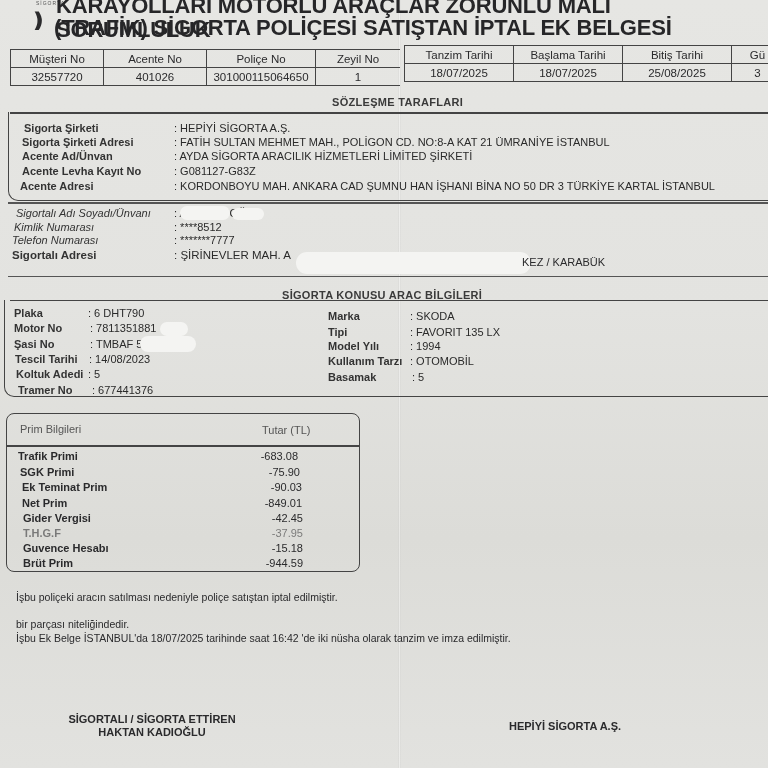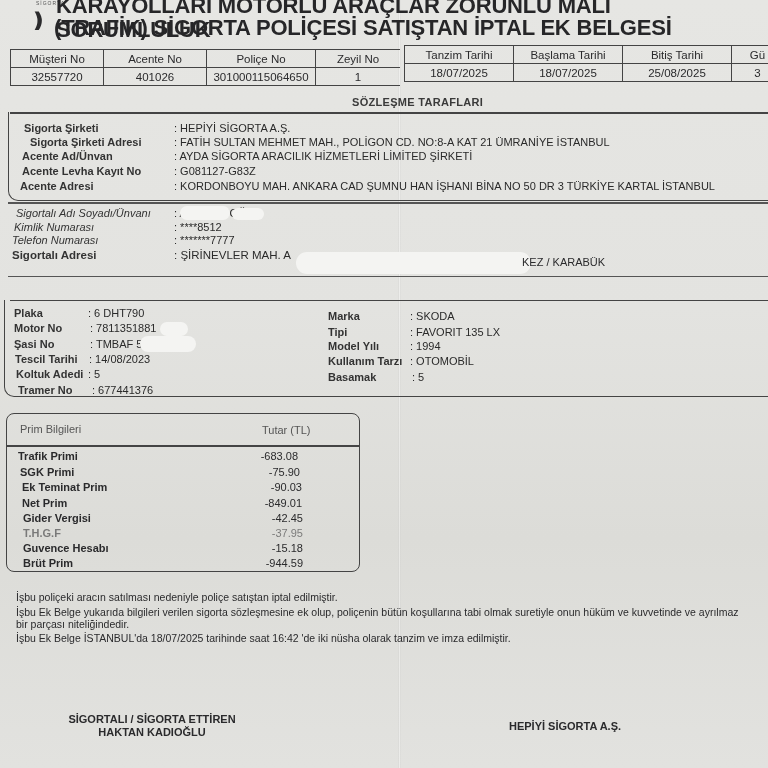--- a/index.html
+++ b/index.html
@@ -62,30 +62,30 @@
     </tr>
     <tr>
       <td>18/07/2025</td>
       <td>18/07/2025</td>
       <td>25/08/2025</td>
       <td>3</td>
     </tr>
   </tbody>
     </table>
 
-  <div class="sect" style="left:332px;top:96px;margin-left:20px;">SÖZLEŞME TARAFLARI</div>
+  <div class="sect" style="left:332px;top:96px;">SÖZLEŞME TARAFLARI</div>
   <div class="hr" style="left:10px;top:112px;width:758px;"></div>
   <div class="box" style="left:8px;top:112px;width:790px;height:88px;border-top:none;border-right:none;border-radius:0 0 0 10px;"></div>
 
   <div class="row" style="left:24px;top:122px;">
     <span class="lbl" style="left:0">Sigorta Şirketi</span>
     <span class="val" style="left:150px">: HEPİYİ SİGORTA A.Ş.</span>
   </div>
   <div class="row" style="left:22px;top:136px;">
-    <span class="lbl" style="left:8px">Sigorta Şirketi Adresi</span>
+    <span class="lbl" style="left:0">Sigorta Şirketi Adresi</span>
     <span class="val" style="left:152px">: FATİH SULTAN MEHMET MAH., POLİGON CD. NO:8-A KAT 21 ÜMRANİYE İSTANBUL</span>
   </div>
   <div class="row" style="left:22px;top:150px;">
     <span class="lbl" style="left:0">Acente Ad/Ünvan</span>
     <span class="val" style="left:152px">: AYDA SİGORTA ARACILIK HİZMETLERİ LİMİTED ŞİRKETİ</span>
   </div>
   <div class="row" style="left:22px;top:165px;">
     <span class="lbl" style="left:0">Acente Levha Kayıt No</span>
     <span class="val" style="left:152px">: G081127-G83Z</span>
   </div>
@@ -110,20 +110,21 @@
   <div class="row" style="left:12px;top:249px;font-size:11.5px;">
     <span class="lbl" style="left:0">Sigortalı Adresi</span>
     <span class="val" style="left:162px">: ŞİRİNEVLER MAH. A</span>
   </div>
   <div class="redact" style="left:180px;top:206px;width:50px;height:14px;"></div>
   <div class="redact" style="left:232px;top:208px;width:32px;height:12px;"></div>
   <div class="redact" style="left:296px;top:252px;width:235px;height:22px;border-radius:11px;"></div>
   <div class="row" style="left:522px;top:256px;">KEZ / KARABÜK</div>
   <div class="hr" style="left:8px;top:276px;width:760px;height:1px;background:#555;"></div>
 
+  <div class="sect" style="left:282px;top:289px;">SİGORTA KONUSU ARAC BİLGİLERİ</div>
   <div class="hr" style="left:10px;top:300px;width:758px;height:1px;"></div>
   <div class="box" style="left:4px;top:300px;width:800px;height:96px;border-right:none;border-top:none;border-radius:0 0 0 10px;"></div>
 
   <div class="row" style="left:14px;top:307px;">
     <span class="lbl" style="left:0">Plaka</span>
     <span class="val" style="left:74px">: 6 DHT790</span>
   </div>
   <div class="row" style="left:14px;top:322px;">
     <span class="lbl" style="left:0">Motor No</span>
     <span class="val" style="left:76px">: 7811351881</span>
@@ -200,20 +201,19 @@
   <div class="prem-row" style="left:23px;top:542px;">
     <span class="pl">Guvence Hesabı</span>
     <span class="pv">-15.18</span>
   </div>
   <div class="prem-row" style="left:23px;top:557px;">
     <span class="pl">Brüt Prim</span>
     <span class="pv">-944.59</span>
   </div>
 
   <div class="note" style="top:591px;text-align:right;">İşbu poliçeki aracın satılması nedeniyle poliçe satıştan iptal edilmiştir.</div>
-  <div class="note" style="top:606px;">İşbu Ek Belge yukarıda bilgileri verilen sigorta sözleşmesine ek olup, poliçenin bütün koşullarına tabi olmak suretiyle onun hüküm ve kuvvetinde ve ayrılmaz</div>
   <div class="note" style="top:618px;">bir parçası niteliğindedir.</div>
   <div class="note" style="top:632px;">İşbu Ek Belge İSTANBUL'da 18/07/2025 tarihinde saat 16:42 'de iki nüsha olarak tanzim ve imza edilmiştir.</div>
 
   <div class="sig" style="left:62px;top:713px;width:180px;">SİGORTALI / SİGORTA ETTİREN</div>
   <div class="sig" style="left:62px;top:726px;width:180px;">HAKTAN  KADIOĞLU</div>
   <div class="sig" style="left:500px;top:720px;width:130px;">HEPİYİ SİGORTA A.Ş.</div>
 </div>
 
 </body></html>

